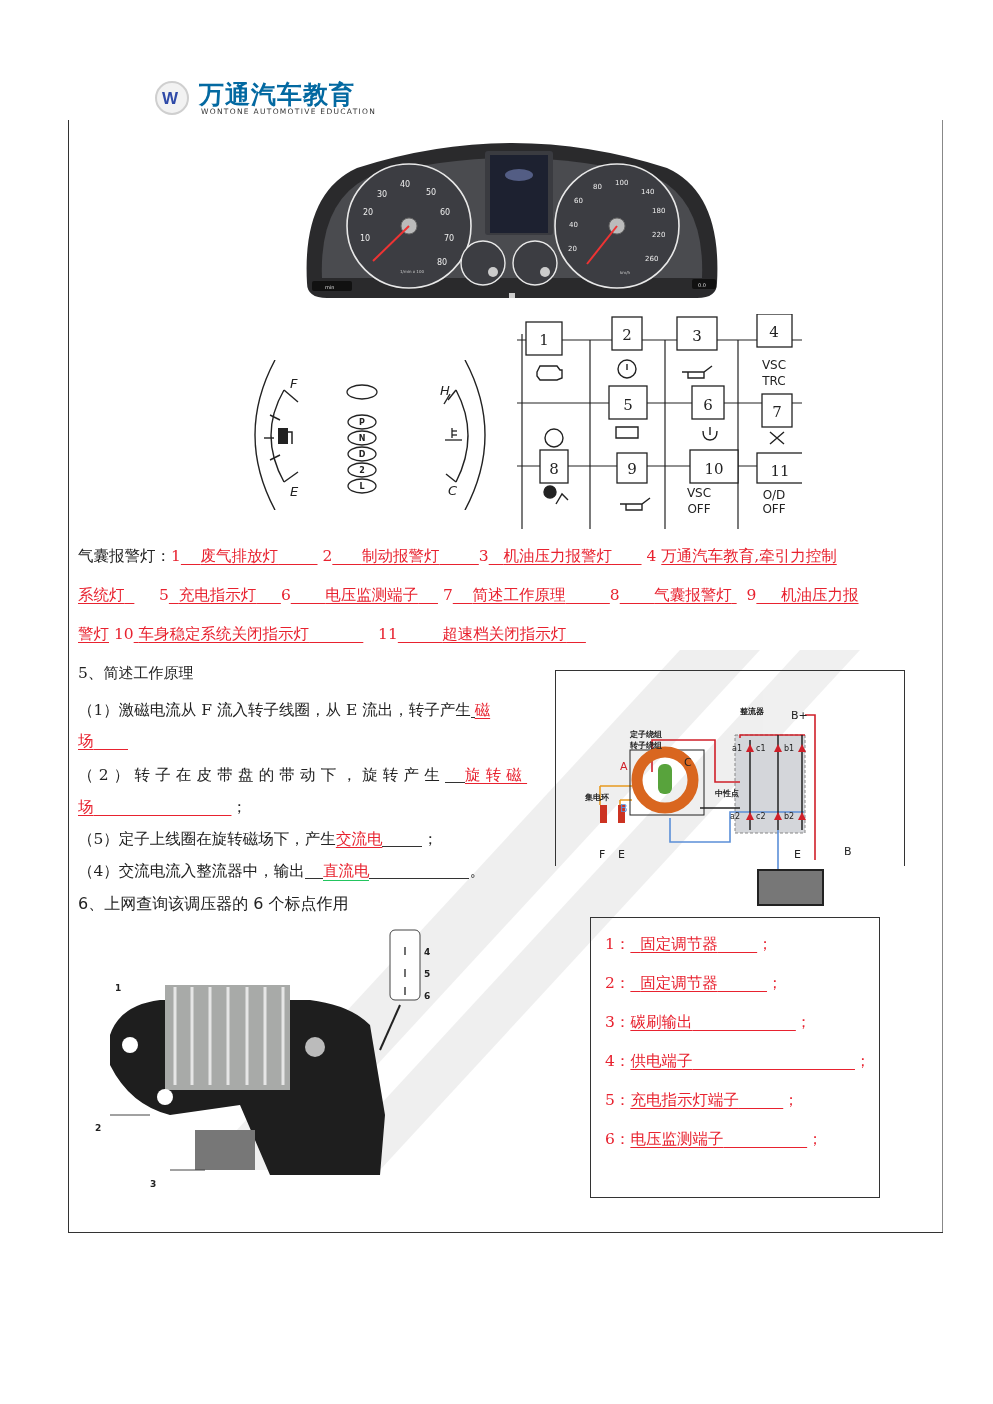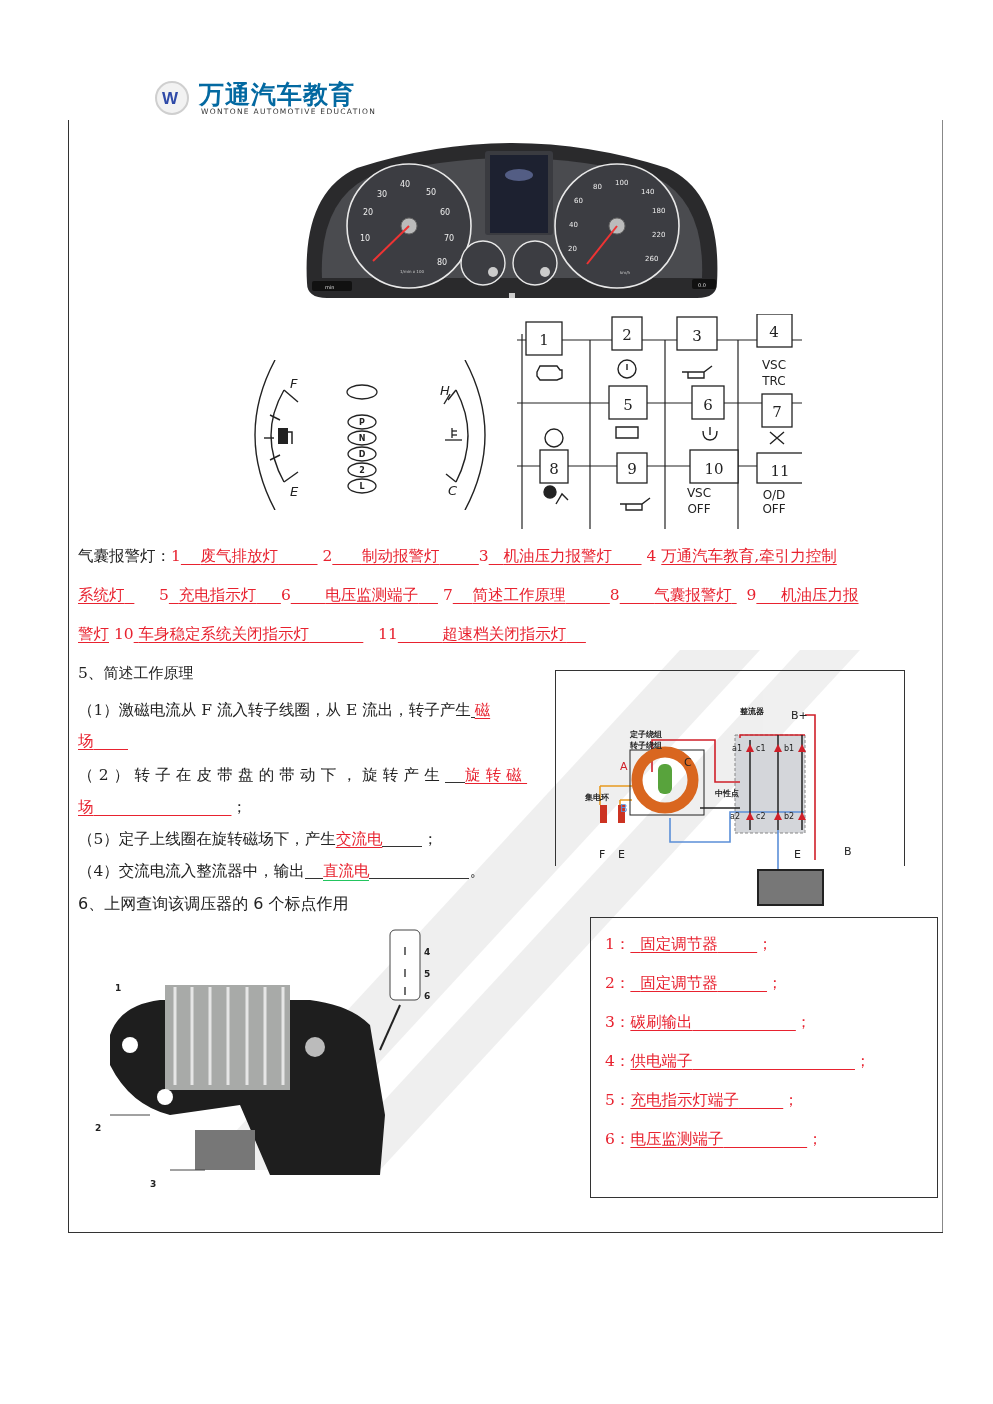--- a/index.html
+++ b/index.html
@@ -29,21 +29,21 @@
     .red { color: #e8222f; }
     .ul { text-decoration: underline; text-decoration-color: #e8222f; text-underline-offset: 3px; }
     .blank-k { display:inline-block; border-bottom: 1px solid #333; height: 16px; vertical-align: -3px; }
     .h5 { font-family: "DejaVu Sans", sans-serif; font-weight: normal; font-size: 15px; }
     .spaced { letter-spacing: 5.2px; }
 
     .alt-box { left: 555px; top: 670px; width: 348px; height: 195px; border-top:1.5px solid #333; border-left:1.5px solid #333; border-right:1.5px solid #333; }
     .alt-diagram { left: 580px; top: 700px; width: 300px; height: 210px; }
 
     .reg-img { left: 90px; top: 925px; width: 380px; height: 270px; }
-    .answer-box { left: 590px; top: 917px; width: 348px; height: 281px; border: 1.5px solid #333; box-sizing: border-box; }
+    .answer-box { left: 590px; top: 917px; width: 290px; height: 281px; border: 1.5px solid #333; box-sizing: border-box; }
     .ans { position:absolute; left: 14px; font-size: 15.5px; white-space: nowrap; color:#e8222f; }
   </style>
 </head>
 <body>
 
 <div class="abs logo">
   <div class="abs logo-badge">
     <span class="w">W</span>
   </div>
   <div class="abs logo-cn">万通汽车教育</div>

